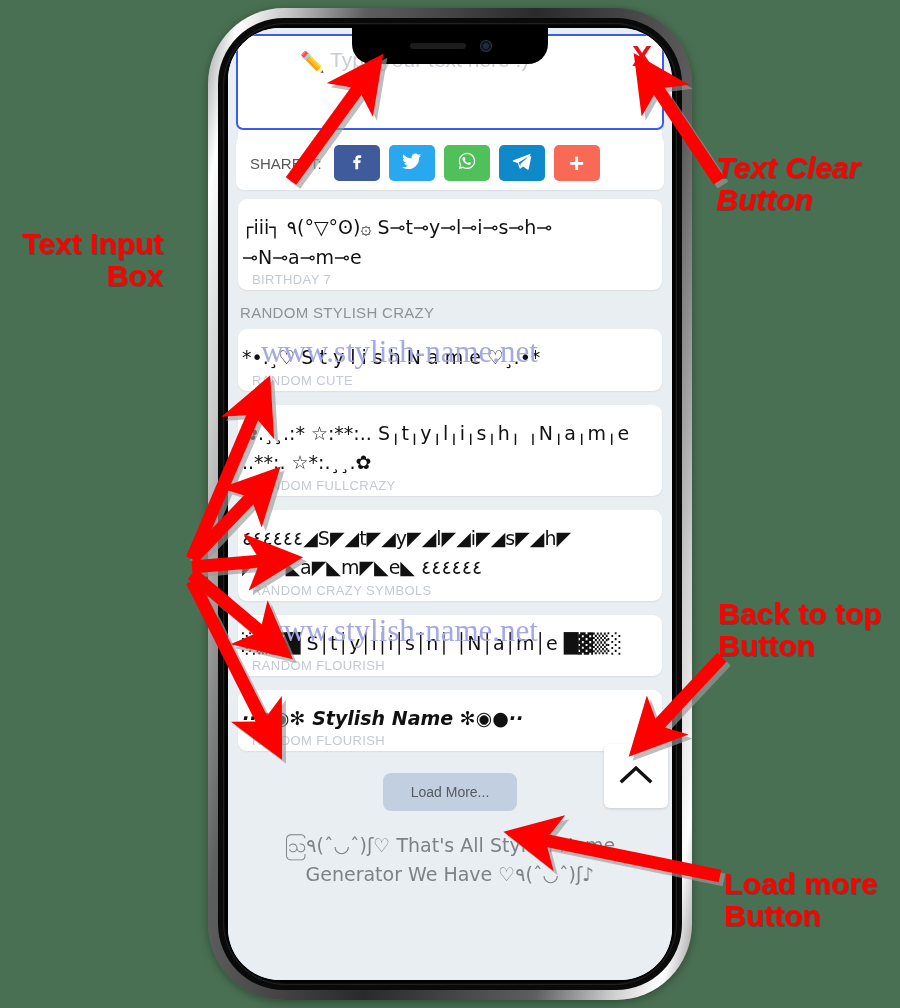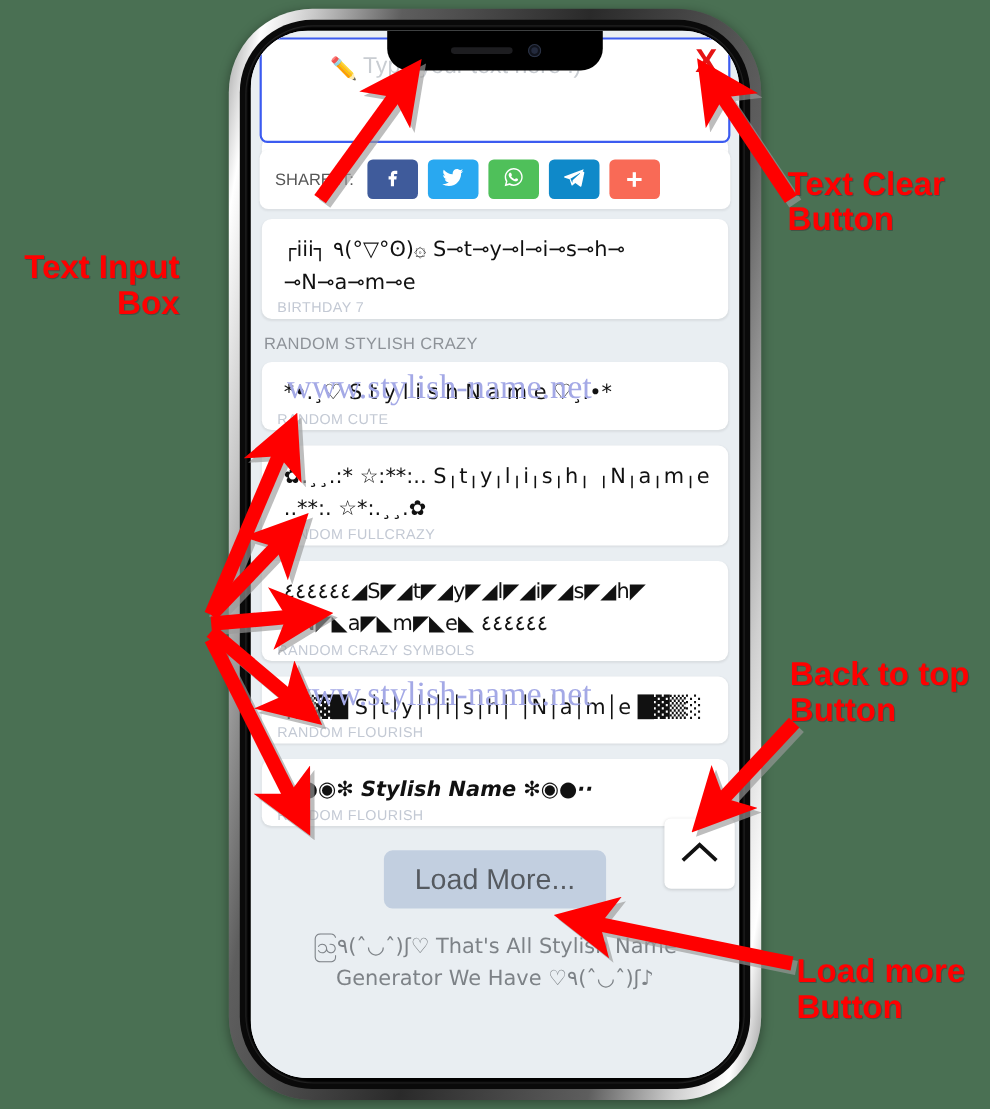--- a/index.html
+++ b/index.html
@@ -129,21 +129,21 @@
   
   #content {
     position: absolute; left: 0; top: 96px;
     width: 444px;
   }
   .card {
     position: relative;
     margin: 0 10px 14px 10px;
     background: #fff;
     border-radius: 9px;
-    padding: 14px 14px 18px 20px;
+    padding: 14px 14px 18px 4px;
     box-shadow: 0 1px 2px rgba(0,0,0,.07);
   }
   .card-text {
     font-size: 19px; color: #111;
     line-height: 1.55;
     word-break: break-word;
     font-family: "DejaVu Sans", sans-serif;
   }
   .card-label {
     position: absolute;
@@ -194,21 +194,21 @@
   #load-more-wrap {
     text-align: center;
     margin-top: 22px;
   }
   #load-more-btn {
     display:inline-block;
     background: #c2cfe0;
     border: none;
     border-radius: 8px;
     padding: 11px 28px;
-    font-size: 26px;
+    font-size: 14px;
     color: #555a60;
     font-family: "Liberation Sans", sans-serif;
     cursor:pointer;
   }
   #footer-text {
     margin-top: 20px;
     text-align:center;
     font-size: 19px;
     color: #7d8287;
     line-height: 1.5;
@@ -226,21 +226,21 @@
     position: absolute;
     color: #ff0000;
     font-size: 30px;
     font-weight: 700;
     font-family: "Liberation Sans", sans-serif;
     line-height: 1.08;
     text-shadow: 1px 1px 0 rgba(60,60,60,.55);
     white-space: pre-line;
   }
   #anno-text-input   { left: 22px;  top: 228px; text-align: right; }
-  #anno-text-clear   { left: 716px; top: 152px; }
+  #anno-text-clear   { left: 716px; top: 152px; font-style: italic; }
   #anno-generated    { left: 6px;   top: 512px; text-align: right; width: 180px; }
   #anno-back-top     { left: 718px; top: 598px; }
   #anno-load-more    { left: 724px; top: 868px; }
 </style>
 </head>
 <body>
 
 <div id="phone-frame">
   <div id="phone-bezel">
     <div id="phone-inner-ring"></div>

